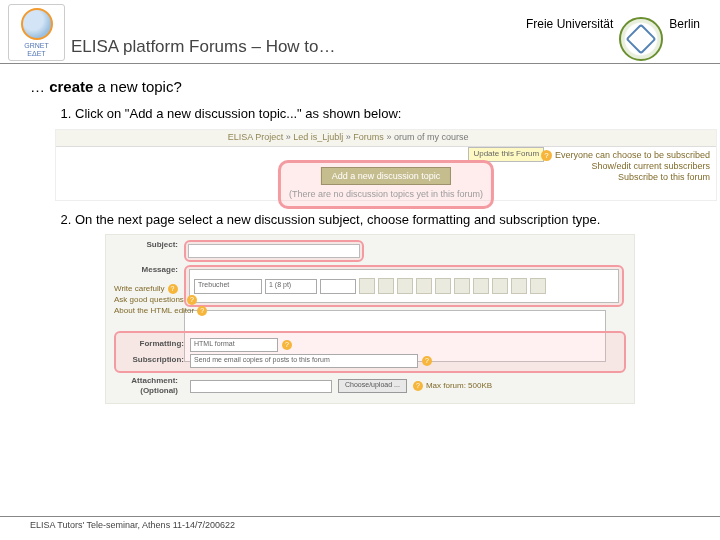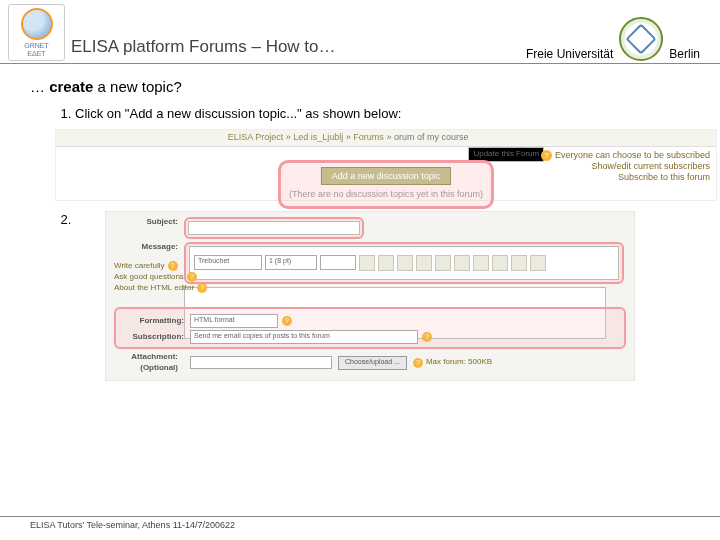--- a/index.html
+++ b/index.html
@@ -48,21 +48,21 @@
     border: 2px solid #f39a2e;
     margin-bottom: 2px;
   }
   .page-title {
     font-size: 17px;
     color: #444;
     padding-bottom: 4px;
   }
   .logo-right {
     display: flex;
-    align-items: flex-end;
+    align-items: flex-start;
     gap: 6px;
     font-size: 12px;
     color: #000;
   }
   .logo-right .seal {
     width: 40px;
     height: 40px;
     border-radius: 50%;
     border: 2px solid #6a8f2f;
     background: radial-gradient(circle, #fff 55%, #e9efdd 60%);
@@ -106,21 +106,21 @@
     height: 16px;
     display: flex;
     align-items: center;
     justify-content: center;
     padding: 0 6px;
     color: #777;
     border-bottom: 1px solid #ddd;
   }
   .crumb a{color:#918656;text-decoration:none;}
   .updatebtn{
-    background:#000000;border:1px solid #bbb;font-size:8px;padding:1px 4px;color:#666;margin-top:34px;
+    background:#fef9c3;border:1px solid #bbb;font-size:8px;padding:1px 4px;color:#666;margin-top:34px;
   }
   .shot1-right {
     position:absolute; right:6px; top:20px; text-align:right; color:#806b2a;font-size:9px;line-height:1.25;
   }
   .shot1-right .qm{
     display:inline-block;width:11px;height:11px;border-radius:50%;background:#f6b63b;color:#fff;text-align:center;line-height:11px;font-size:8px;margin-right:3px;
   }
   .shot1-center{
     position:absolute;left:50%;top:30px;transform:translateX(-50%);
     text-align:center;
@@ -225,20 +225,21 @@
         <div class="shot1-center">
           <div class="hl-red">
             <span class="addbtn">Add a new discussion topic</span><br>
             <span class="nodisc">(There are no discussion topics yet in this forum)</span>
           </div>
         </div>
       </div>
     </li>
 
     <li>
+      <span>On the next page select a new discussion subject, choose formatting and subscription type.</span>
 
       <div class="shot2">
         <div class="frow">
           <div class="flabel">Subject:</div>
           <div class="hl-red2">
             <div class="finput"></div>
           </div>
         </div>
         <div class="frow">
           <div class="flabel">Message:</div>

